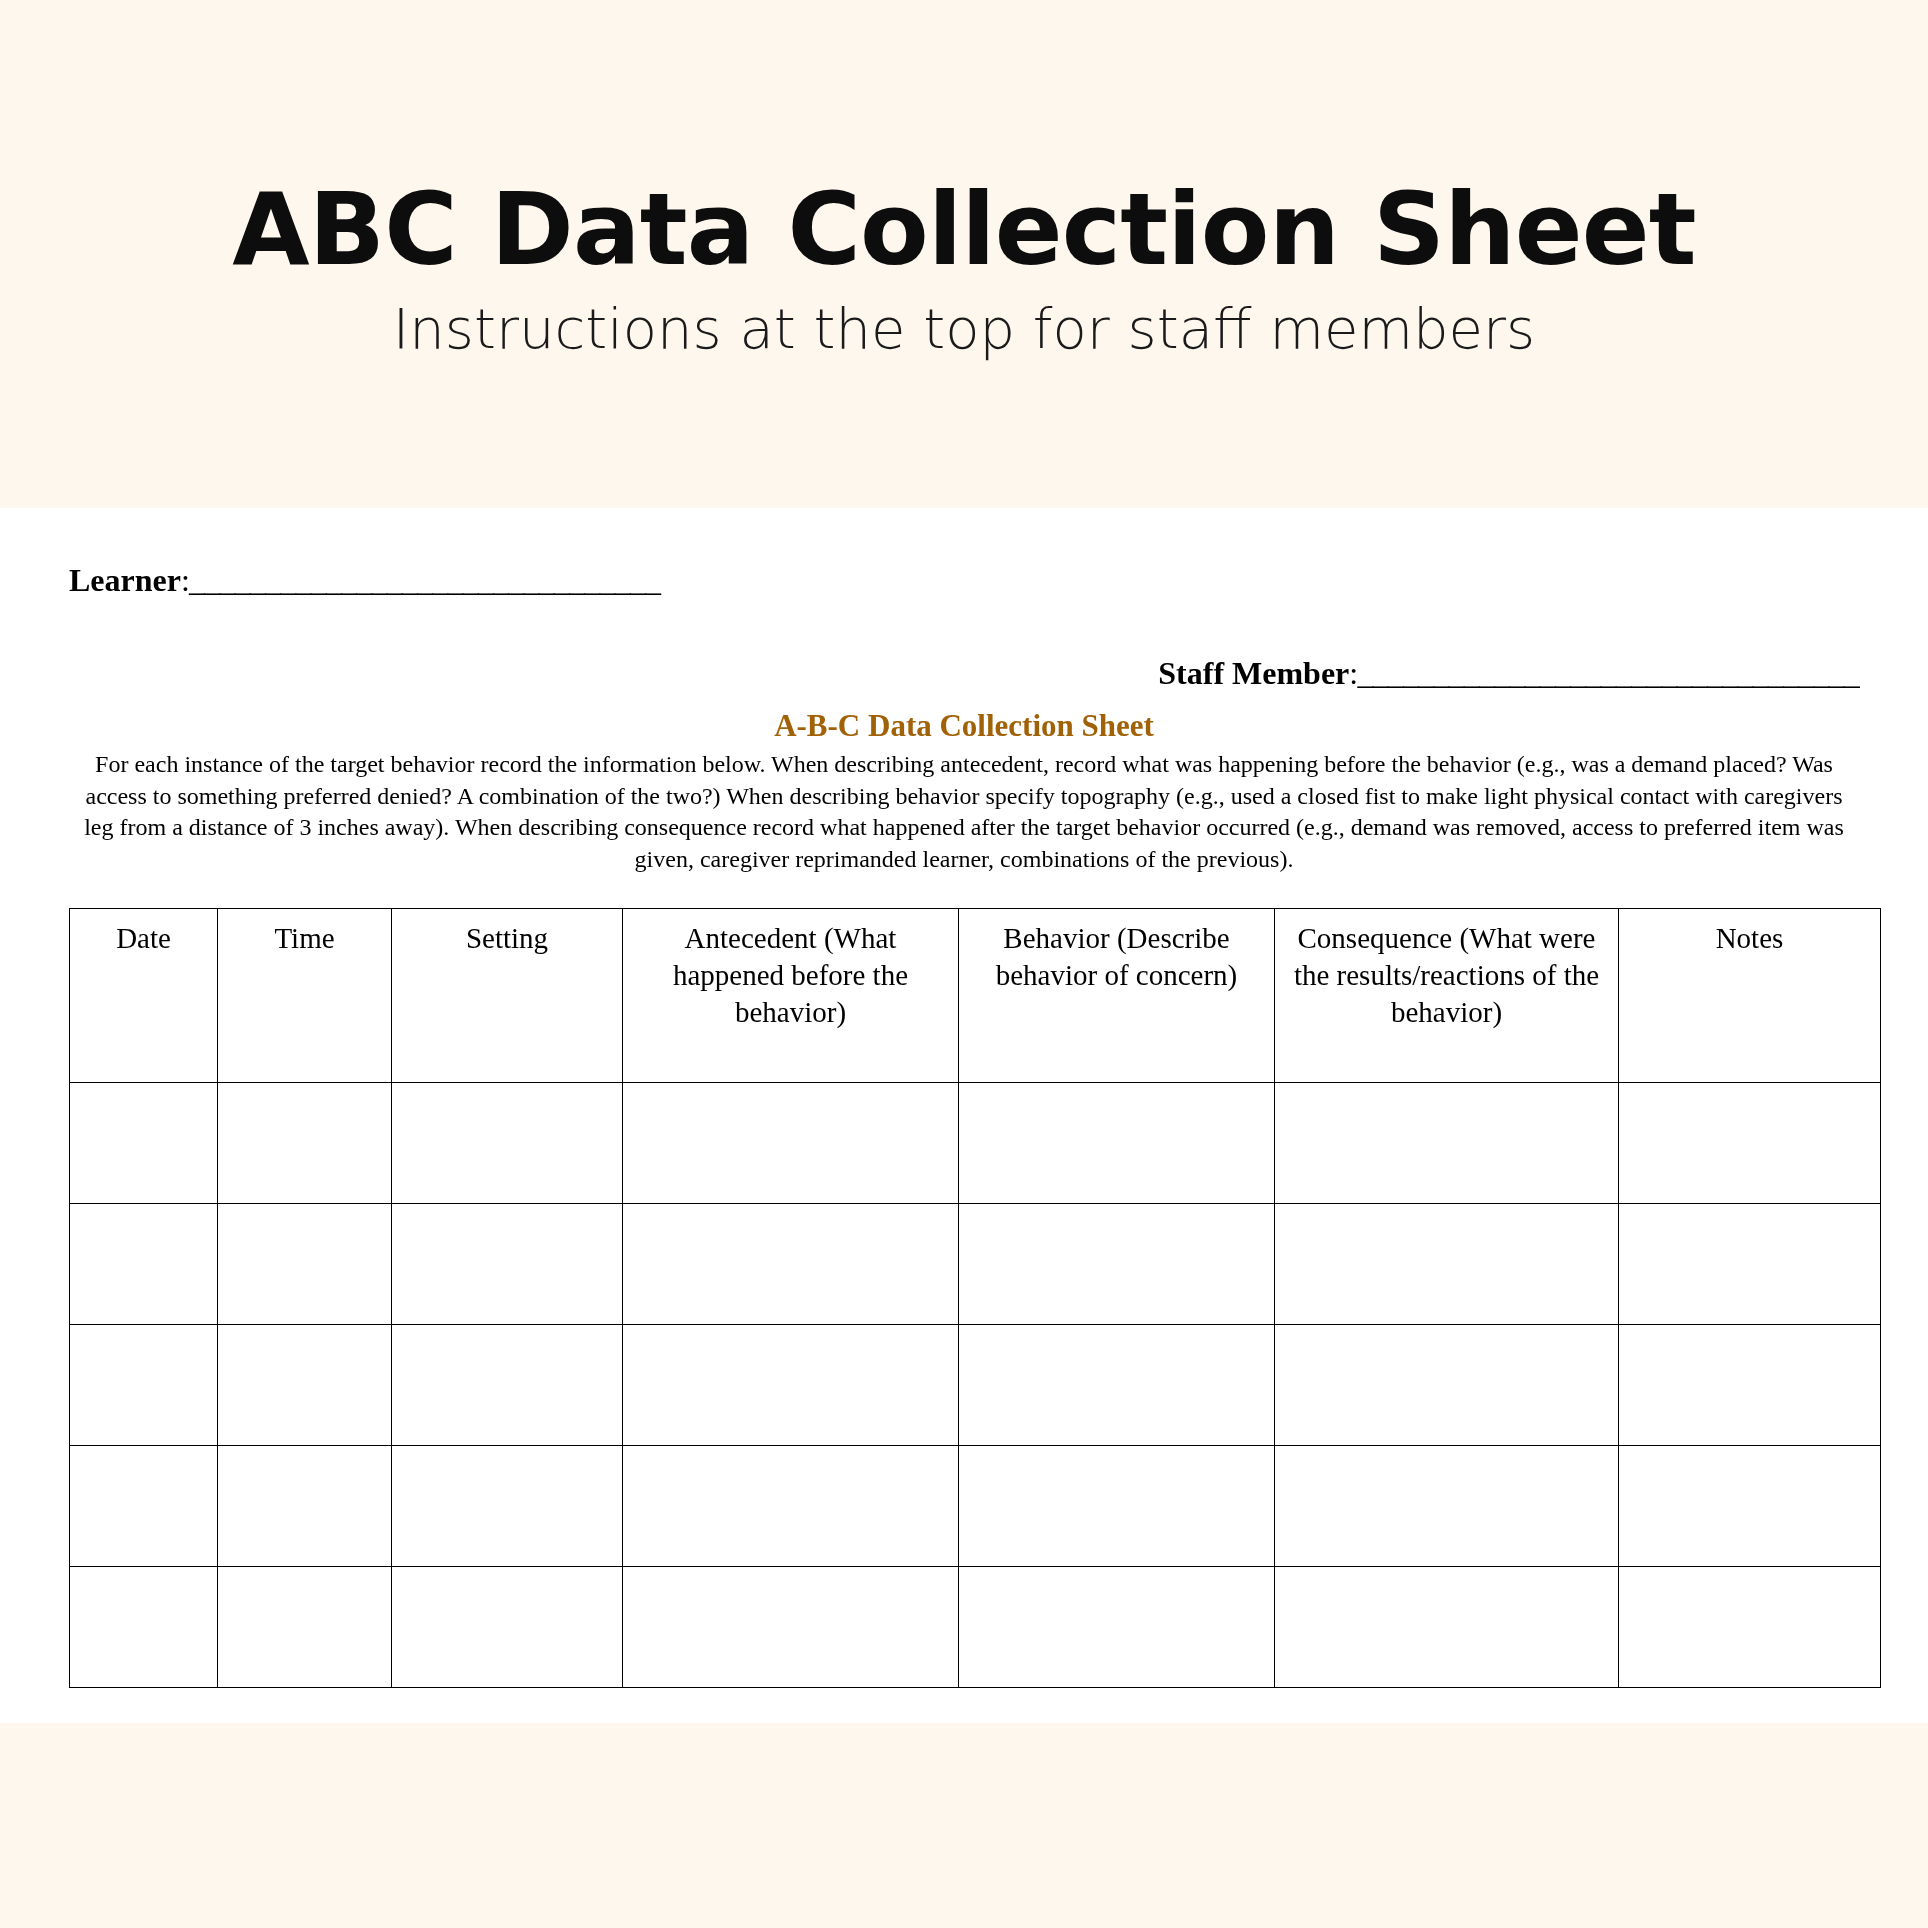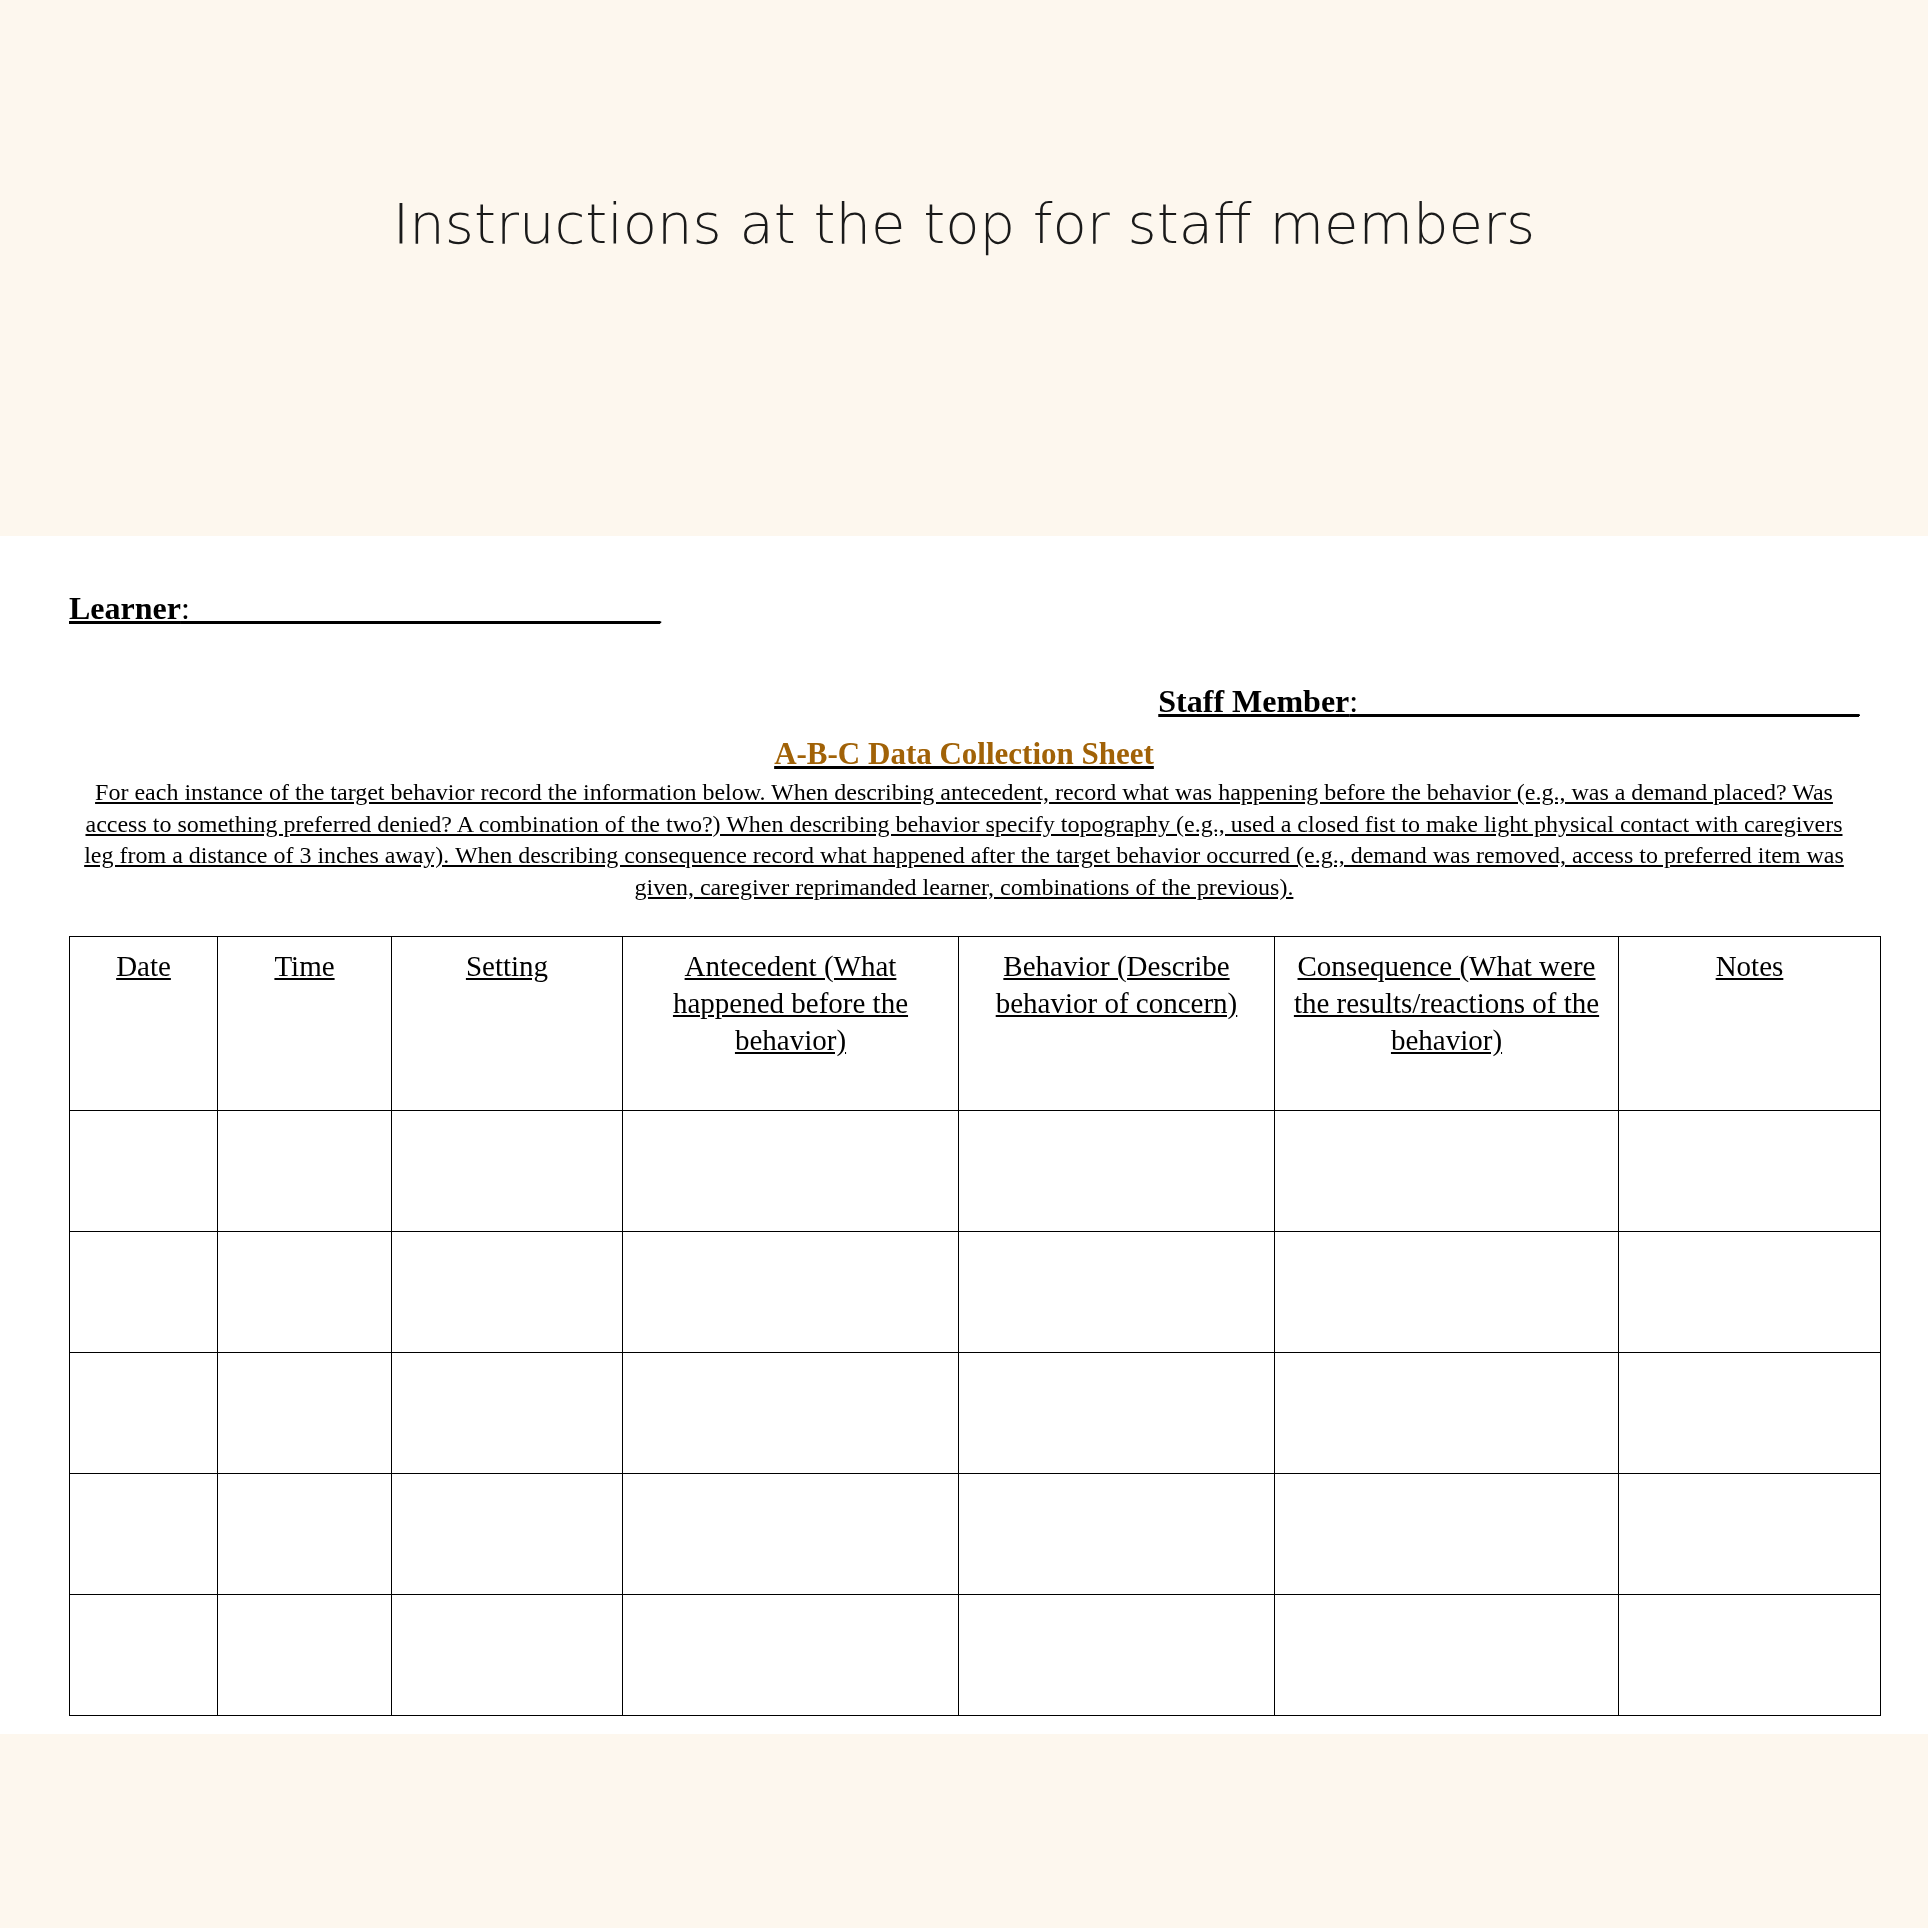--- a/index.html
+++ b/index.html
@@ -45,27 +45,26 @@
     font-size: 56px;
     line-height: 1.15;
     color: #1a1a1a;
     margin: 14.6px 0 0 0;
   }
 
   
   .sheet {
     position: absolute;
     left: 0;
-    top: 536px;
+    top: 508px;
     width: 1928px;
     height: 1215px;
     background: #ffffff;
     box-sizing: border-box;
     padding: 41px 69px 0 69px;
-    text-decoration: underline;
   }
 
   .field-line {
     font-size: 32px;
     color: #000;
     line-height: 1.0;
     margin: 0 0 0 0;
     white-space: nowrap;
   }
   .field-line .field-label {
@@ -137,20 +136,21 @@
     height: 194px;
     background: #fdf7ee;
   }
 </style>
 </head>
 <body>
 
 <div class="page">
 
   <div class="header">
+    <h1 class="header-title">ABC Data Collection Sheet</h1>
     <div class="header-subtitle">Instructions at the top for staff members</div>
   </div>
 
   <div class="sheet">
 
     <div class="field-line field-learner"><span class="field-label">Learner</span><span class="field-rule">:_______________________________</span></div>
 
     <div class="field-line field-staff"><span class="field-label">Staff Member</span><span class="field-rule">:_________________________________</span></div>
 
     <div class="doc-title">A-B-C Data Collection Sheet</div>

